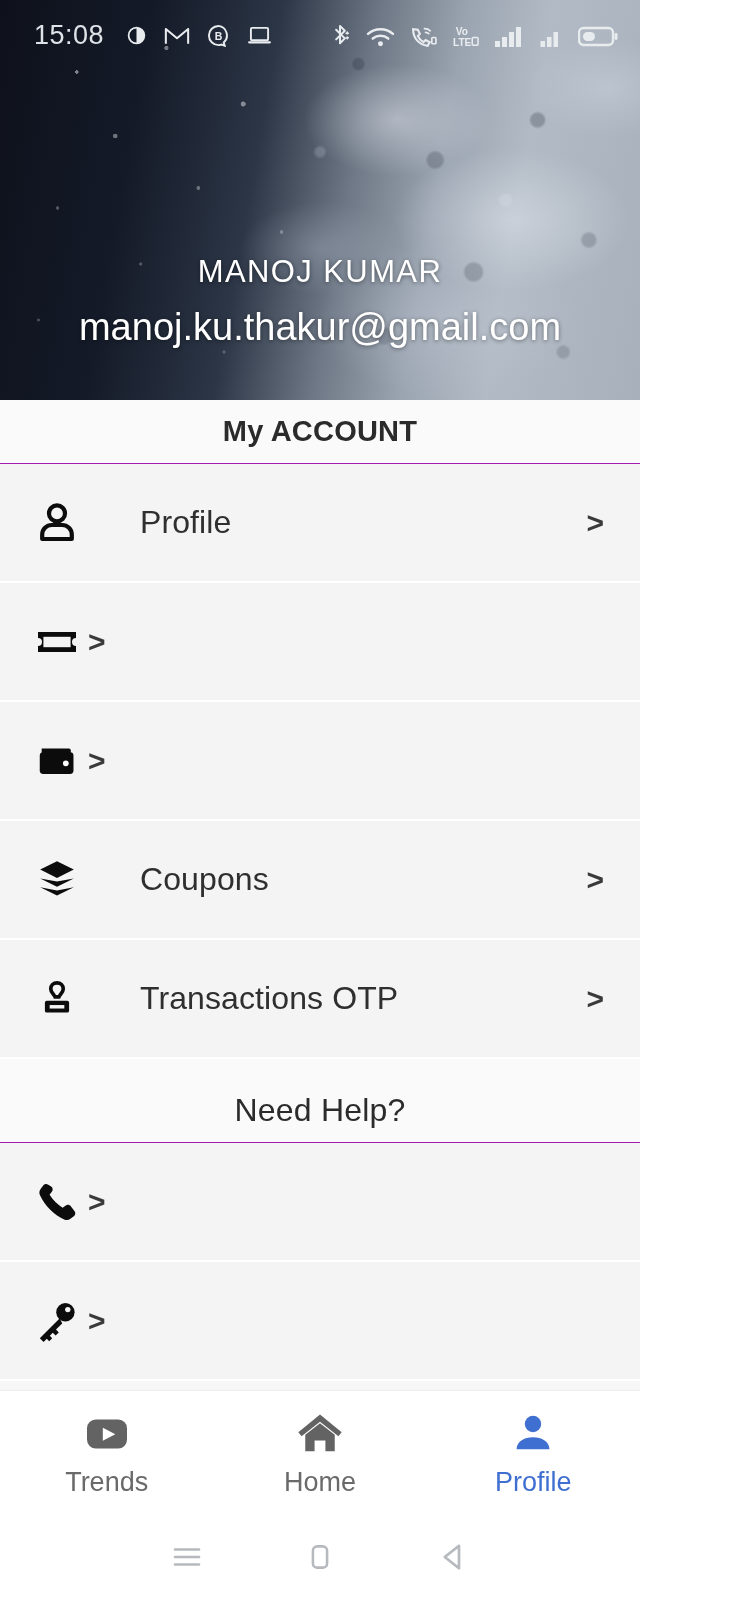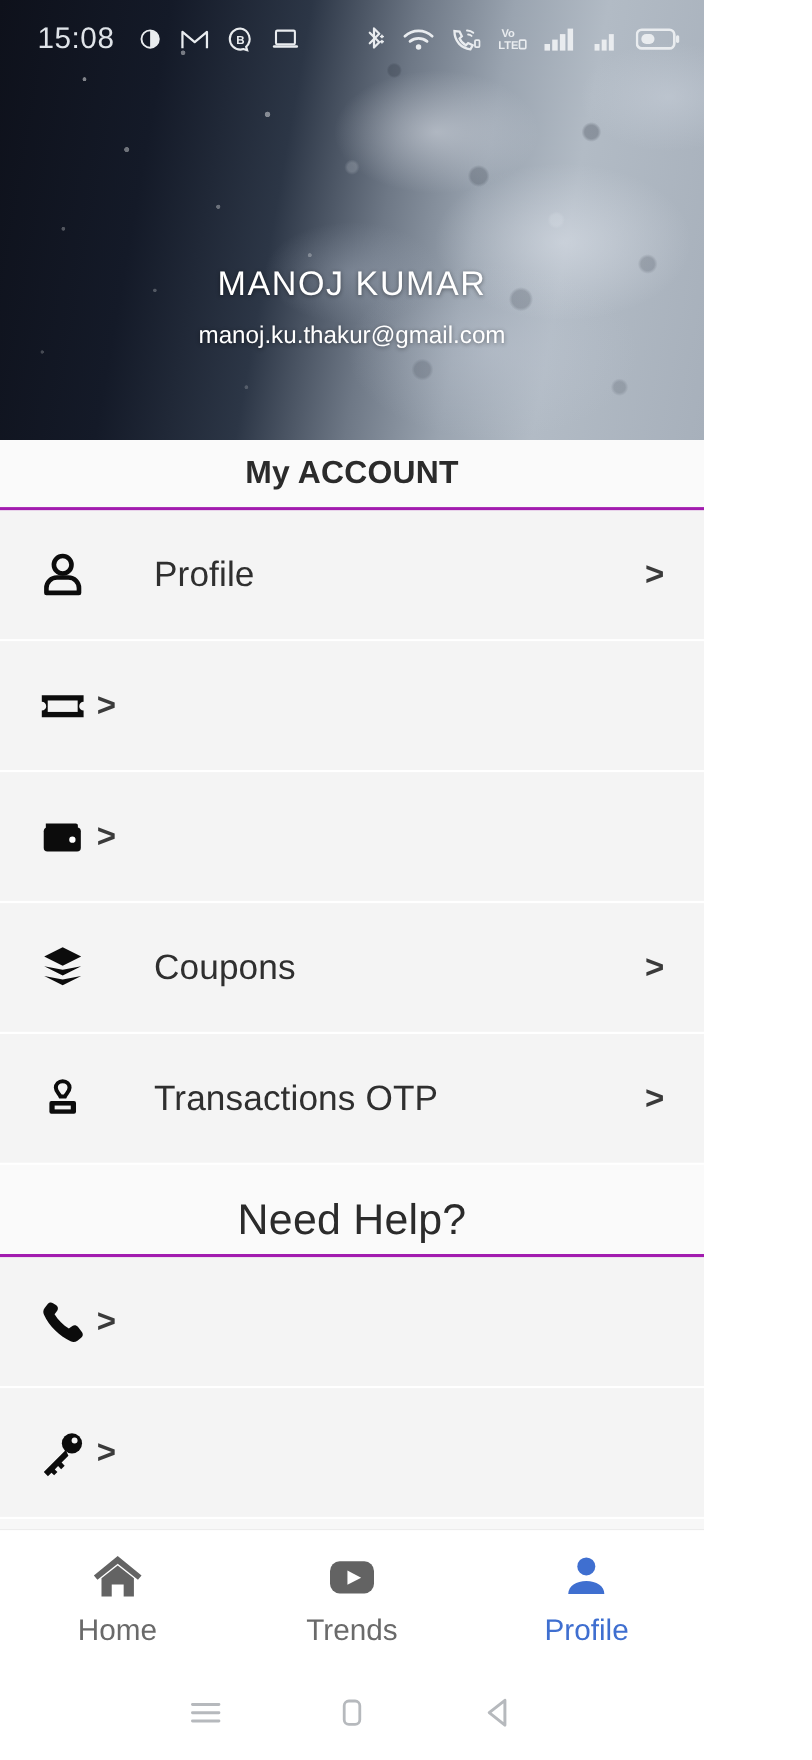--- a/index.html
+++ b/index.html
@@ -55,46 +55,46 @@
   .statusbar {
     position:relative; z-index:3;
     height:70px; width:100%;
     display:flex; align-items:center;
     padding:0 22px 0 34px;
     color:#e9ecef;
   }
   .sb-time { font-size:27px; letter-spacing:.5px; font-weight:400; color:#dfe3e8; }
   .sb-left-icons { display:flex; align-items:center; gap:17px; margin-left:22px; }
   .sb-spacer { flex:1; }
-  .sb-right-icons { display:flex; align-items:center; gap:15px; }
+  .sb-right-icons { display:flex; align-items:flex-end; gap:15px; }
   .sbicon { display:block; }
 
   .hero-text {
-    position:absolute; z-index:3; left:0; right:0; top:240px;
+    position:absolute; z-index:3; left:0; right:0; top:254px;
     text-align:center; color:#ffffff;
   }
   .hero-name {
     font-size:31px; letter-spacing:1.4px; font-weight:400;
     text-shadow:0 1px 4px rgba(0,0,0,.45);
   }
   .hero-email {
-    font-size:22px; font-weight:400; margin-top:16px;
+    font-size:38px; font-weight:400; margin-top:16px;
     text-shadow:0 1px 4px rgba(0,0,0,.45);
   }
 
   
   .content { flex:1 1 auto; background:#f7f7f7; display:flex; flex-direction:column; }
 
   .section-head {
     height:64px; background:#fafafa;
     display:flex; align-items:center; justify-content:center;
-    border-bottom:3px solid #a21caf;
+    border-bottom:1px solid #a21caf;
   }
   .section-head-text { font-size:29px; color:#2b2b2b; font-weight:700; letter-spacing:.2px; }
-  .section-head.help .section-head-text { font-weight:400; font-size:39px; }
+  .section-head.help .section-head-text { font-weight:400; font-size:32px; }
   .section-gap { height:20px; background:#fafafa; }
 
   .row {
     height:119px; background:#f4f4f4;
     display:flex; align-items:center;
     border-bottom:2px solid #ffffff;
     padding:0 28px 0 26px;
   }
   .row-icon {
     width:62px; min-width:62px; height:62px;
@@ -297,36 +297,36 @@
         </svg>
       </span>
       <span class="row-chevron">&gt;</span>
     </div>
   </div>
 
   <div class="bottomnav">
 
     <div class="navitem">
       <span class="navicon">
+        <svg width="50" height="50" viewBox="0 0 24 24">
+          <rect x="2.4" y="5" width="19.2" height="14" rx="4.2" fill="currentColor"></rect>
+          <path d="M10 9l6 3.1-6 3.1z" fill="#ffffff"></path>
+        </svg>
+      </span>
+      <span class="navlabel">Trends</span>
+    </div>
+
+    <div class="navitem">
+      <span class="navicon">
         <svg width="52" height="52" viewBox="0 0 24 24">
           <path d="M12 3L2 11.2l1.5 1.8L12 6.3l8.5 6.7 1.5-1.8z" fill="currentColor"></path>
           <path d="M5.2 12.4V20h4.3v-5h5v5h4.3v-7.6L12 7z" fill="currentColor"></path>
         </svg>
       </span>
       <span class="navlabel">Home</span>
-    </div>
-
-    <div class="navitem">
-      <span class="navicon">
-        <svg width="50" height="50" viewBox="0 0 24 24">
-          <rect x="2.4" y="5" width="19.2" height="14" rx="4.2" fill="currentColor"></rect>
-          <path d="M10 9l6 3.1-6 3.1z" fill="#ffffff"></path>
-        </svg>
-      </span>
-      <span class="navlabel">Trends</span>
     </div>
 
 
     <div class="navitem active">
       <span class="navicon">
         <svg width="48" height="48" viewBox="0 0 24 24">
           <circle cx="12" cy="7" r="4.1" fill="currentColor"></circle>
           <path d="M3.8 19.6c0-3.8 3.7-6 8.2-6s8.2 2.2 8.2 6z" fill="currentColor"></path>
         </svg>
       </span>

